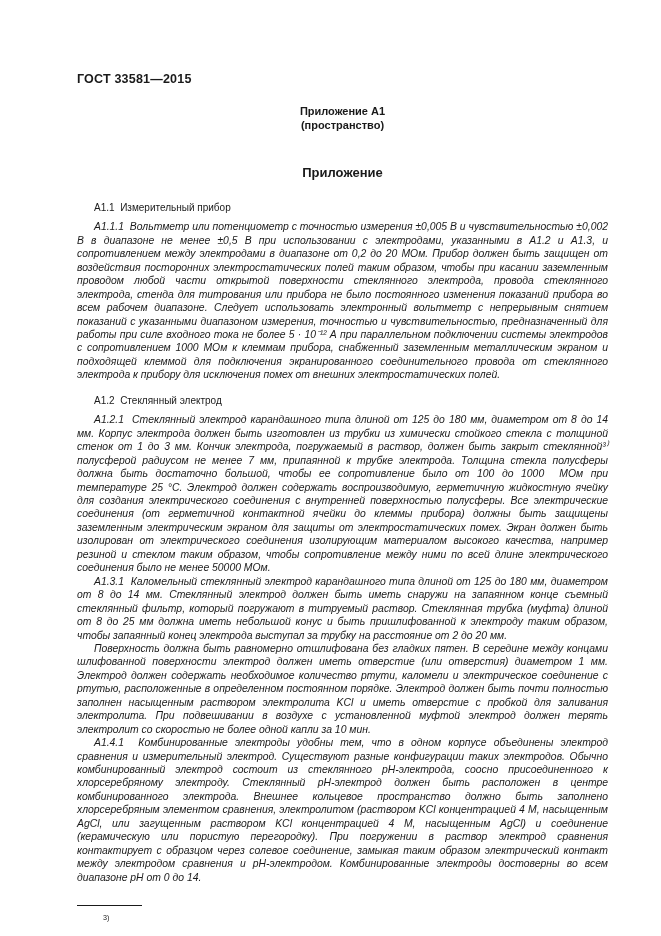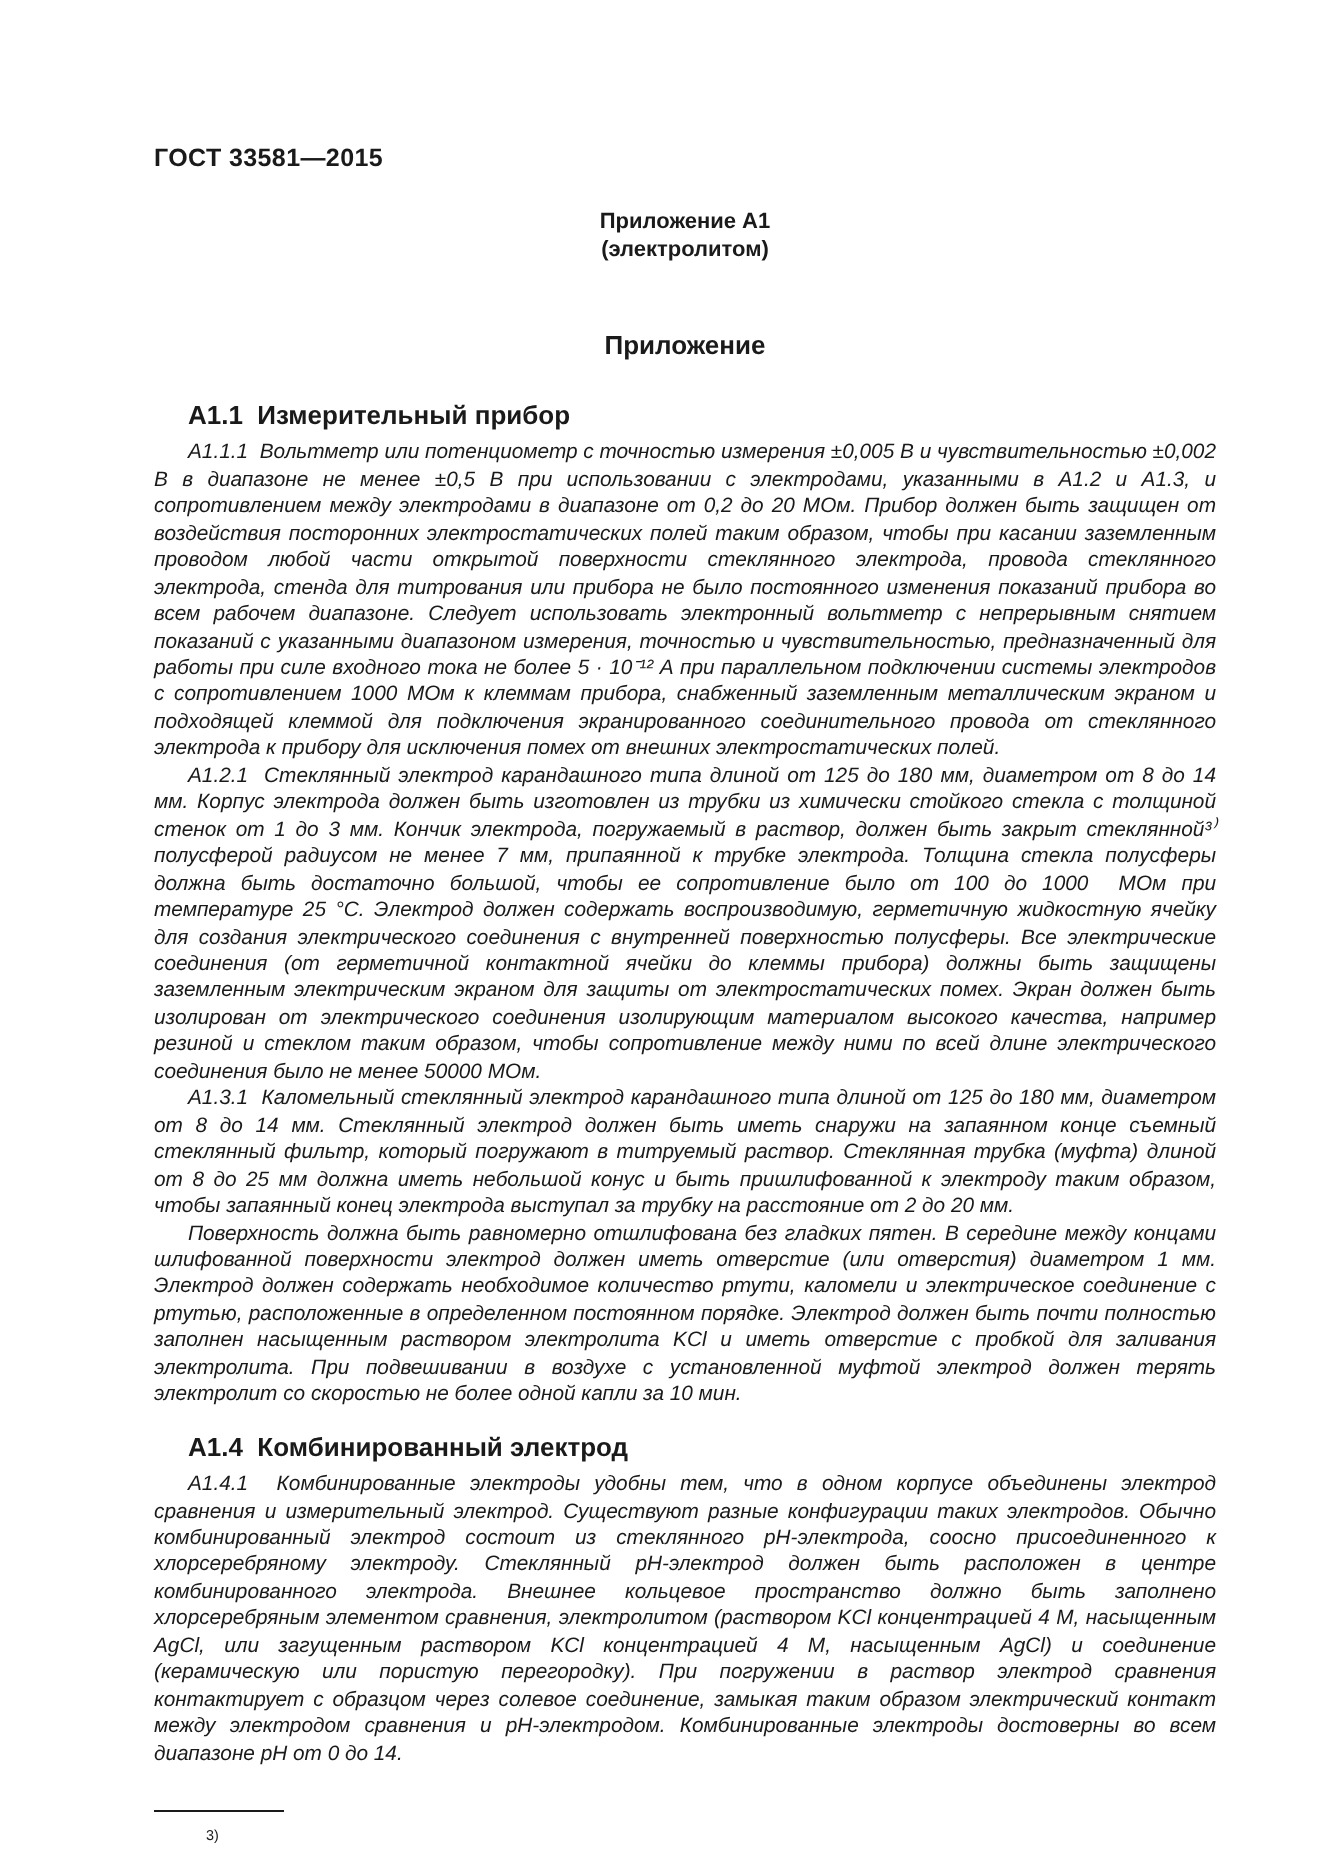--- a/index.html
+++ b/index.html
@@ -32,22 +32,22 @@
     line-height: 13.5px;
   }
   .main-heading {
     margin: 33px 0 0 0;
     text-align: center;
     font-size: 13px;
     font-weight: bold;
   }
   .sec-heading {
     margin: 12px 0 6px 0;
-    font-size: 13px;
-    font-weight: bold;
+    font-size: 10px;
+    font-weight: normal;
     text-indent: 17px;
     line-height: 13.4px;
   }
   .sec-heading.first {
     margin-top: 21px;
   }
   p.body {
     margin: 0;
     font-size: 10.4px;
     line-height: 13.45px;
@@ -77,34 +77,34 @@
 </style>
 </head>
 <body>
 
 <div class="page">
 
   <div class="doc-header">ГОСТ 33581—2015</div>
 
   <div class="annex">
     <div>Приложение А1</div>
-    <div>(электролитом)</div>
+    <div>(пространство)</div>
   </div>
 
   <h1 class="main-heading">Приложение</h1>
 
   <h2 class="sec-heading first">А1.1&nbsp;&nbsp;Измерительный прибор</h2>
   <p class="body">А1.1.1&nbsp;&nbsp;Вольтметр или потенциометр с точностью измерения ±0,005 В и чувствительностью ±0,002 В в диапазоне не менее ±0,5 В при использовании с электродами, указанными в А1.2 и А1.3, и сопротивлением между электродами в диапазоне от 0,2 до 20 МОм. Прибор должен быть защищен от воздействия посторонних электростатических полей таким образом, чтобы при касании заземленным проводом любой части открытой поверхности стеклянного электрода, провода стеклянного электрода, стенда для титрования или прибора не было постоянного изменения показаний прибора во всем рабочем диапазоне. Следует использовать электронный вольтметр с непрерывным снятием показаний с указанными диапазоном измерения, точностью и чувствительностью, предназначенный для работы при силе входного тока не более 5 · 10⁻¹² А при параллельном подключении системы электродов с сопротивлением 1000 МОм к клеммам прибора, снабженный заземленным металлическим экраном и подходящей клеммой для подключения экранированного соединительного провода от стеклянного электрода к прибору для исключения помех от внешних электростатических полей.</p>
 
+  <h2 class="sec-heading">А1.2&nbsp;&nbsp;Стеклянный электрод</h2>
   <p class="body">А1.2.1&nbsp;&nbsp;Стеклянный электрод карандашного типа длиной от 125 до 180 мм, диаметром от 8 до 14 мм. Корпус электрода должен быть изготовлен из трубки из химически стойкого стекла с толщиной стенок от 1 до 3 мм. Кончик электрода, погружаемый в раствор, должен быть закрыт стеклянной³⁾ полусферой радиусом не менее 7 мм, припаянной к трубке электрода. Толщина стекла полусферы должна быть достаточно большой, чтобы ее сопротивление было от 100 до 1000&nbsp; МОм при температуре 25 °С. Электрод должен содержать воспроизводимую, герметичную жидкостную ячейку для создания электрического соединения с внутренней поверхностью полусферы. Все электрические соединения (от герметичной контактной ячейки до клеммы прибора) должны быть защищены заземленным электрическим экраном для защиты от электростатических помех. Экран должен быть изолирован от электрического соединения изолирующим материалом высокого качества, например резиной и стеклом таким образом, чтобы сопротивление между ними по всей длине электрического соединения было не менее 50000 МОм.</p>
 
   <p class="body">А1.3.1&nbsp;&nbsp;Каломельный стеклянный электрод карандашного типа длиной от 125 до 180 мм, диаметром от 8 до 14 мм. Стеклянный электрод должен быть иметь снаружи на запаянном конце съемный стеклянный фильтр, который погружают в титруемый раствор. Стеклянная трубка (муфта) длиной от 8 до 25 мм должна иметь небольшой конус и быть пришлифованной к электроду таким образом, чтобы запаянный конец электрода выступал за трубку на расстояние от 2 до 20 мм.</p>
   <p class="body">Поверхность должна быть равномерно отшлифована без гладких пятен. В середине между концами шлифованной поверхности электрод должен иметь отверстие (или отверстия) диаметром 1 мм. Электрод должен содержать необходимое количество ртути, каломели и электрическое соединение с ртутью, расположенные в определенном постоянном порядке. Электрод должен быть почти полностью заполнен насыщенным раствором электролита KCl и иметь отверстие с пробкой для заливания электролита. При подвешивании в воздухе с установленной муфтой электрод должен терять электролит со скоростью не более одной капли за 10 мин.</p>
 
-  <h2 class="sec-heading">А1.4&nbsp;&nbsp;Комбинированный электрод</h2>
   <p class="body">А1.4.1&nbsp;&nbsp;Комбинированные электроды удобны тем, что в одном корпусе объединены электрод сравнения и измерительный электрод. Существуют разные конфигурации таких электродов. Обычно комбинированный электрод состоит из стеклянного pH-электрода, соосно присоединенного к хлорсеребряному электроду. Стеклянный pH-электрод должен быть расположен в центре комбинированного электрода. Внешнее кольцевое пространство должно быть заполнено хлорсеребряным элементом сравнения, электролитом (раствором KCl концентрацией 4 М, насыщенным AgCl, или загущенным раствором KCl концентрацией 4 М, насыщенным AgCl) и соединение (керамическую или пористую перегородку). При погружении в раствор электрод сравнения контактирует с образцом через солевое соединение, замыкая таким образом электрический контакт между электродом сравнения и pH-электродом. Комбинированные электроды достоверны во всем диапазоне pH от 0 до 14.</p>
 
   <div class="footnote-block">
     <div class="fn-rule"></div>
     <p class="footnote"><sup>3)</sup></p>
   </div>
 
 </div>
 
 </body></html>

